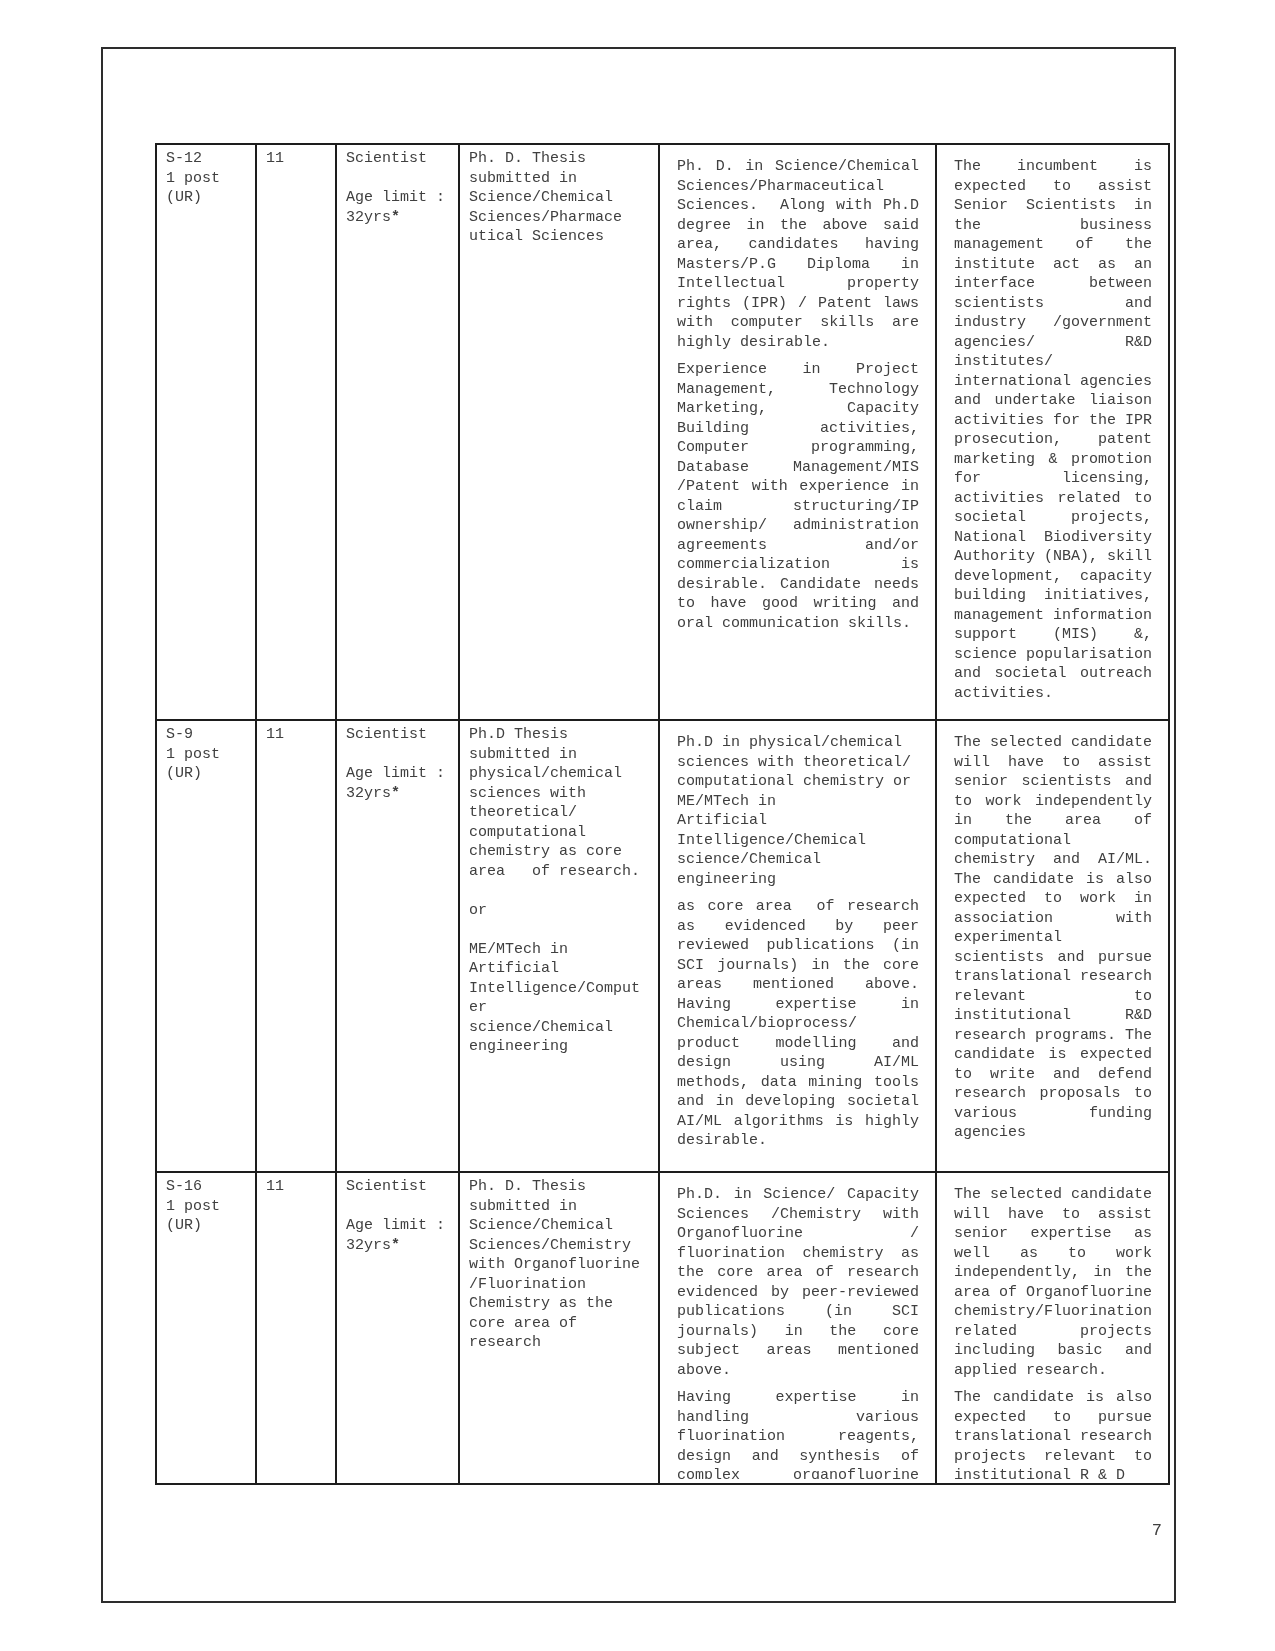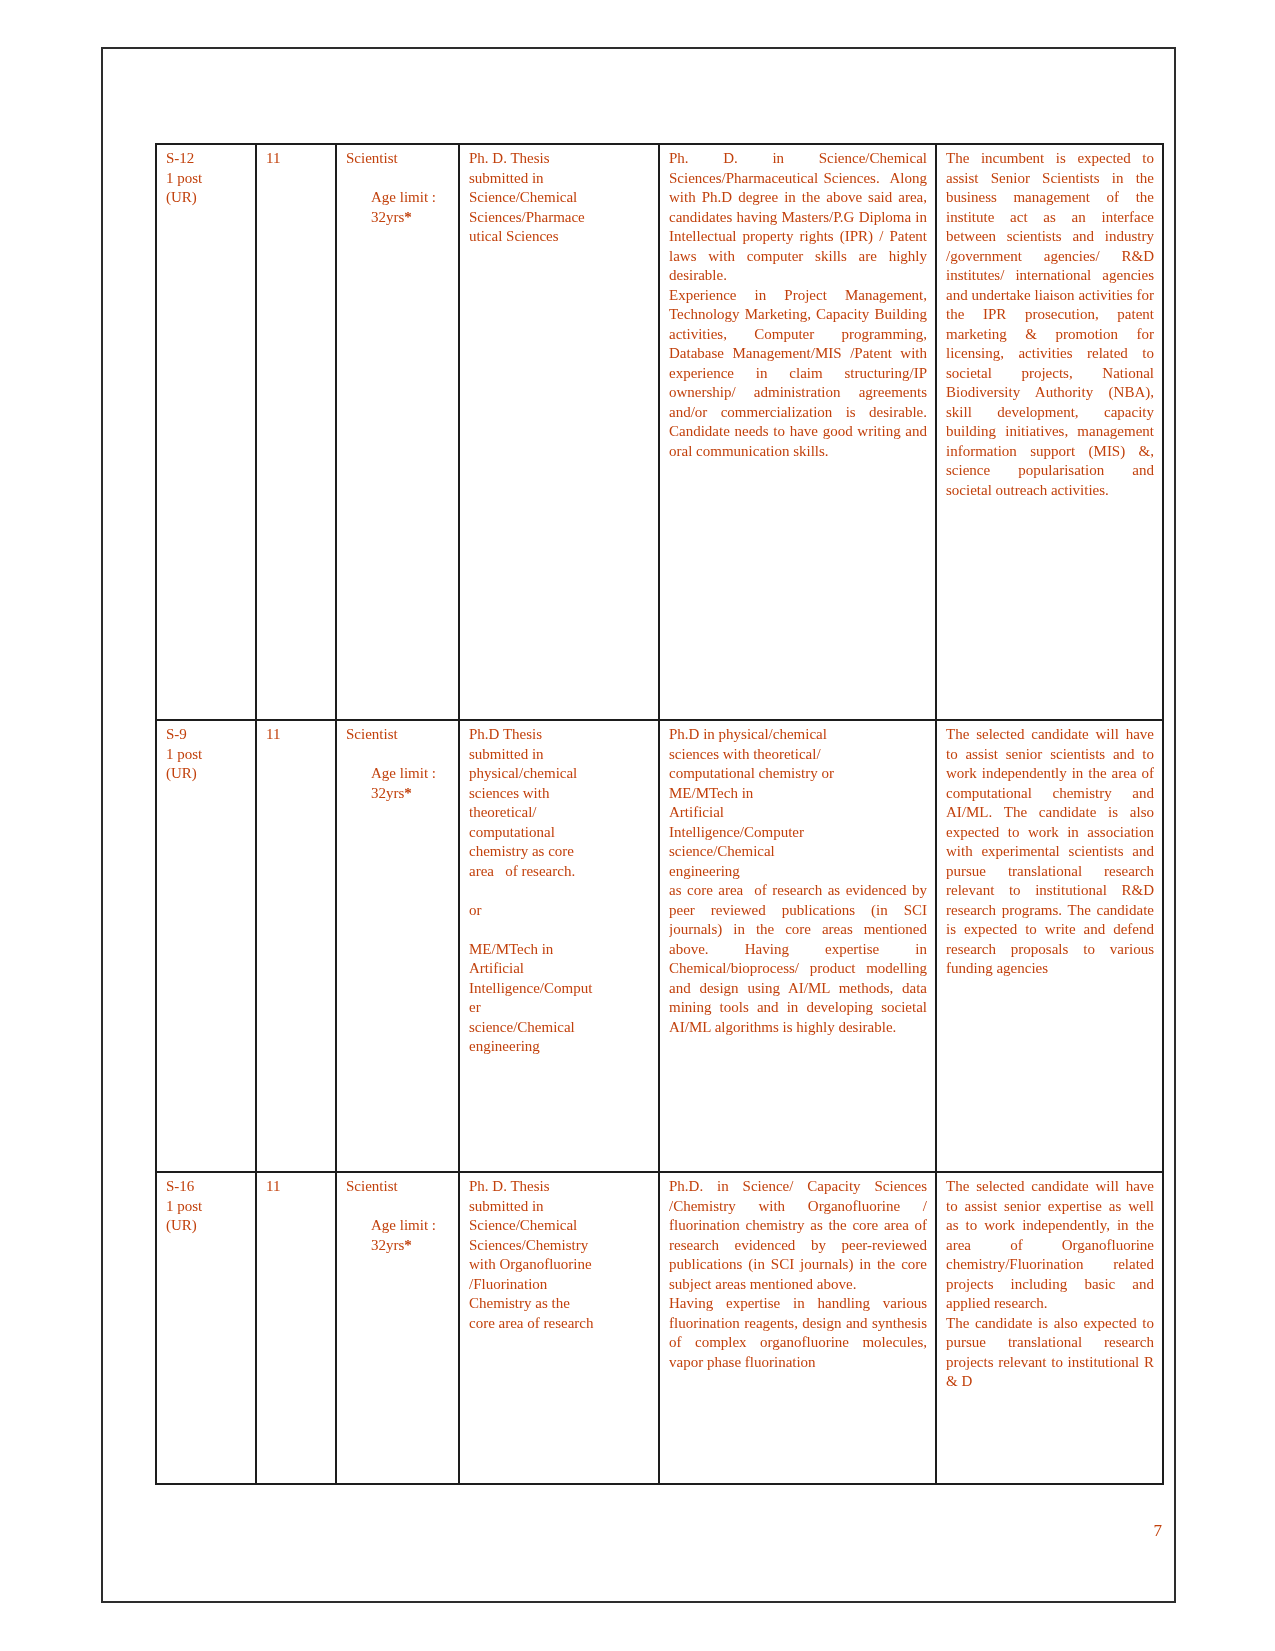--- a/index.html
+++ b/index.html
@@ -1,22 +1,22 @@
 <!DOCTYPE html>
 <html><head>
 <meta charset="utf-8">
 <style>
   html, body { margin: 0; padding: 0; background: #ffffff; }
   .page {
     position: relative;
     width: 1275px;
     height: 1651px;
     background: #ffffff;
-    font-family: Liberation Serif, serif;
-    color: #c2410c;
+    font-family: Liberation Mono, monospace;
+    color: #404040;
     overflow: hidden;
   }
   .page-frame {
     position: absolute;
     left: 101px;
     top: 47px;
     width: 1071px;
     height: 1552px;
     border: 2px solid #2d2d2d;
   }
@@ -32,26 +32,26 @@
   table.doc-table td {
     border: 2px solid #1d1d1d;
     vertical-align: top;
     padding: 4px 8px 4px 9px;
   }
   .box { overflow: hidden; }
   .h-r1 { height: 566px; }
   .h-r2 { height: 442px; }
   .h-r3 { height: 302px; }
   .para {
-    margin: 0;
+    margin: 8px;
     text-align: justify;
     white-space: pre-wrap;
   }
   .prewrap { white-space: pre-wrap; }
-  .age-block { margin-top: 19.5px; margin-left: 25px; }
+  .age-block { margin-top: 19.5px; }
   .star { font-weight: bold; }
   .page-number {
     position: absolute;
     left: 1122px;
     top: 1520px;
     width: 40px;
     text-align: right;
     font-size: 17px;
     line-height: 22px;
   }
@@ -156,21 +156,21 @@
 science/Chemical
 engineering</div>
         </td>
         <td>
           <div class="box h-r2">
             <p class="para">Ph.D in physical/chemical
 sciences with theoretical/
 computational chemistry or
 ME/MTech in
 Artificial
-Intelligence/Computer
+Intelligence/Chemical
 science/Chemical
 engineering</p>
             <p class="para">as core area  of research as evidenced by peer reviewed publications (in SCI journals) in the core areas mentioned above. Having expertise in Chemical/bioprocess/ product modelling and design using AI/ML methods, data mining tools and in developing societal AI/ML algorithms is highly desirable.</p>
           </div>
         </td>
         <td>
           <div class="box h-r2">
             <p class="para">The selected candidate will have to assist senior scientists and to work independently in the area of computational chemistry and AI/ML. The candidate is also expected to work in association with experimental scientists and pursue translational research relevant to institutional R&amp;D research programs. The candidate is expected to write and defend research proposals to various funding agencies</p>
           </div>
         </td>

